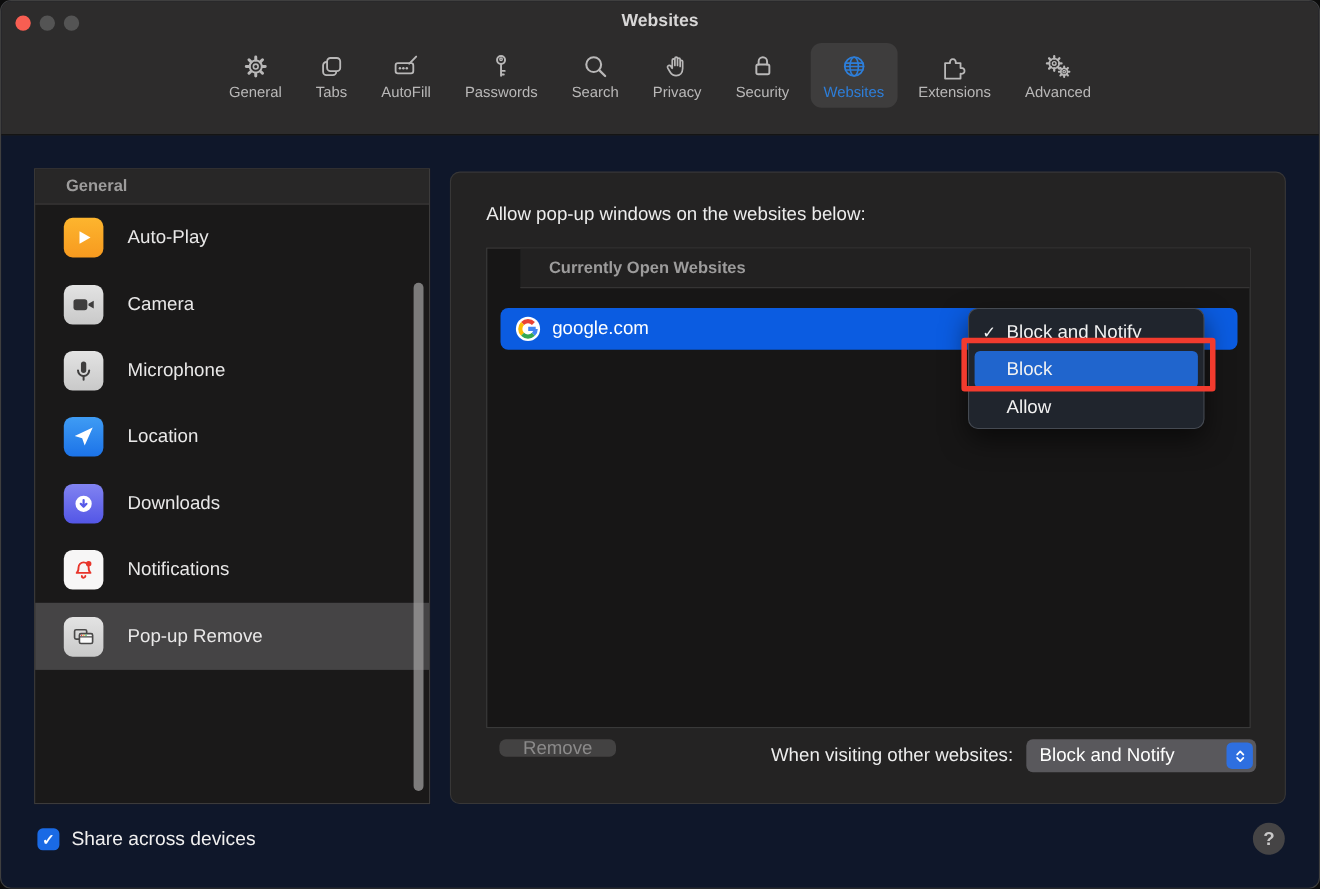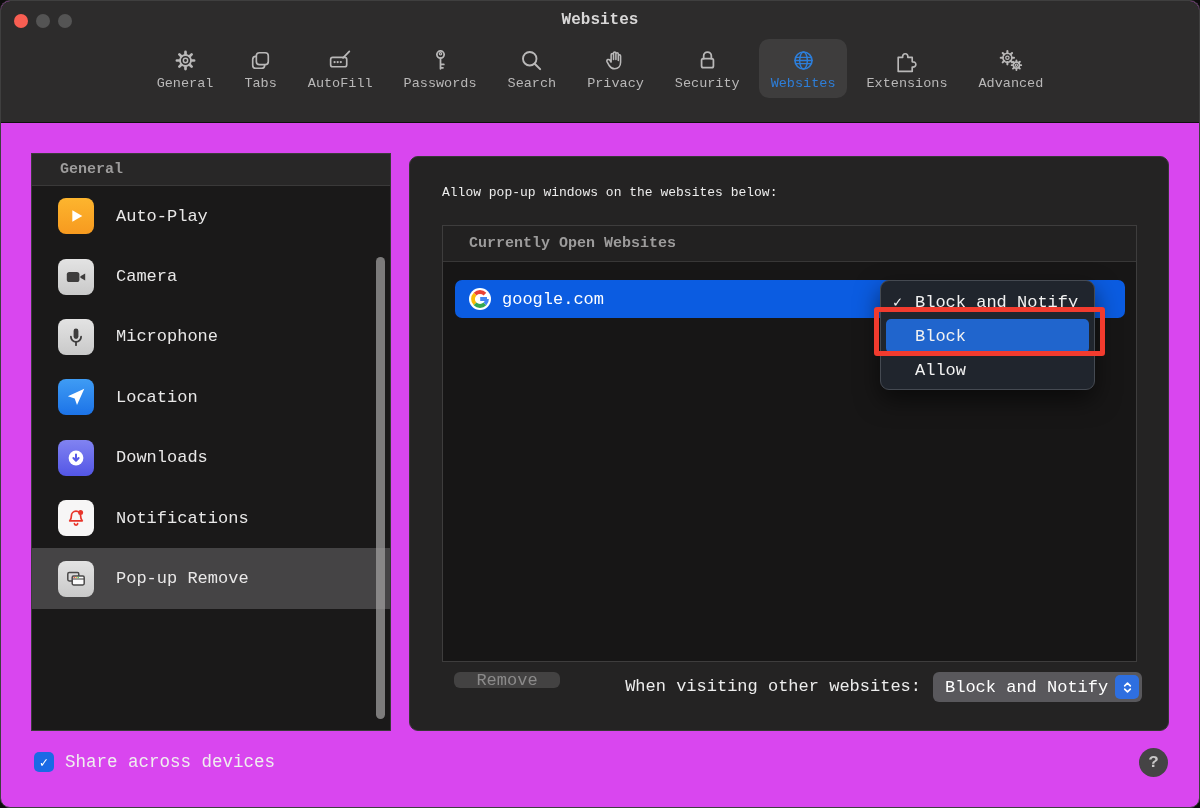--- a/index.html
+++ b/index.html
@@ -1,21 +1,21 @@
 <!DOCTYPE html>
 <html><head>
 <meta charset="utf-8">
 <style>
   html,body{margin:0;padding:0;background:#0c0c0c;}
   *{box-sizing:border-box;}
   #window{
     position:relative;width:1200px;height:808px;margin:0 auto;
-    background:#d946ef;border-radius:10px;overflow:hidden;
+    background:#0f172a;border-radius:10px;overflow:hidden;
     border:1px solid #3f3f3f;
-    font-family:Liberation Mono, monospace;
+    font-family:Liberation Sans, sans-serif;
     -webkit-font-smoothing:antialiased;
   }
   
   .header{position:absolute;top:0;left:0;right:0;height:122px;background:#2d2c2c;border-bottom:1px solid #101010;}
   .traffic{position:absolute;top:13px;left:13px;display:flex;gap:8px;}
   .light{width:14px;height:14px;border-radius:50%;}
   .light.red{background:#f85e52;}
   .light.gray{background:#545454;}
   .titlebar-title{position:absolute;top:10px;left:0;width:100%;text-align:center;font-weight:bold;font-size:16px;color:#d8d7d7;}
   .tabs{position:absolute;top:38px;left:0;right:0;display:flex;justify-content:center;align-items:flex-start;gap:7px;}
@@ -33,22 +33,22 @@
   .app-icon svg{width:24px;height:24px;display:block;}
   .bg-orange{background:linear-gradient(180deg,#fdb52e,#f79a1f);}
   .bg-gray{background:linear-gradient(180deg,#e3e3e3,#c9c9c9);}
   .bg-cyan{background:linear-gradient(180deg,#55c6f7,#2aa1ef);}
   .bg-blue{background:linear-gradient(180deg,#3f9cf4,#1c73e8);}
   .bg-indigo{background:linear-gradient(180deg,#8183f1,#5356e6);}
   .bg-white{background:#f7f6f6;}
   .scrollbar{position:absolute;right:5px;top:103px;width:9px;height:462px;background:#a2a1a1;opacity:.72;border-radius:5px;}
   
   .main{position:absolute;left:408px;top:155px;width:760px;height:575px;background:#242323;border:1px solid #383737;border-radius:9px;}
-  .heading{position:absolute;left:32px;top:28px;font-size:13px;color:#ededed;}
-  .listbox{position:absolute;left:32px;top:68px;width:695px;height:437px;background:#171616;border:1px solid #3e3d3d;}
+  .heading{position:absolute;left:32px;top:28px;font-size:17px;color:#ededed;}
+  .listbox{position:absolute;left:32px;top:68px;width:695px;height:437px;background:#171616;border:1px solid #3e3d3d;padding-left:30px;}
   .listbox-header{height:36px;background:#222121;border-bottom:1px solid #383737;display:flex;align-items:center;padding-left:26px;color:#9d9c9c;font-weight:bold;font-size:15px;}
   .site-row{position:absolute;left:12px;top:54px;width:670px;height:38px;background:#0b5ce1;border-radius:7px;display:flex;align-items:center;padding-left:13px;gap:10px;color:#fff;font-size:17px;z-index:1;}
   .favicon{width:24px;height:24px;flex:0 0 auto;}
   .remove-btn{position:absolute;left:44px;top:515px;width:106px;height:16px;background:#434242;border:none;border-radius:6px;color:#8b8a8a;font-size:17px;font-family:inherit;display:flex;align-items:center;justify-content:center;}
   .when-label{position:absolute;left:0;top:520px;width:511px;text-align:right;color:#ededed;font-size:17px;}
   .popup{position:absolute;left:523px;top:515px;width:209px;height:30px;background:#59585c;border-radius:6px;display:flex;align-items:center;justify-content:space-between;padding:0 3px 0 12px;color:#fff;font-size:17px;}
   .popup-chev{width:24px;height:24px;background:#2e6fe0;border-radius:5px;display:flex;align-items:center;justify-content:center;}
   .popup-chev svg{width:15px;height:15px;}
   
   .menu{position:absolute;left:879px;top:279px;width:215px;height:110px;background:#20252d;border:1px solid #454a52;border-radius:9px;box-shadow:0 10px 24px rgba(0,0,0,.55);padding-top:4px;z-index:5;}

